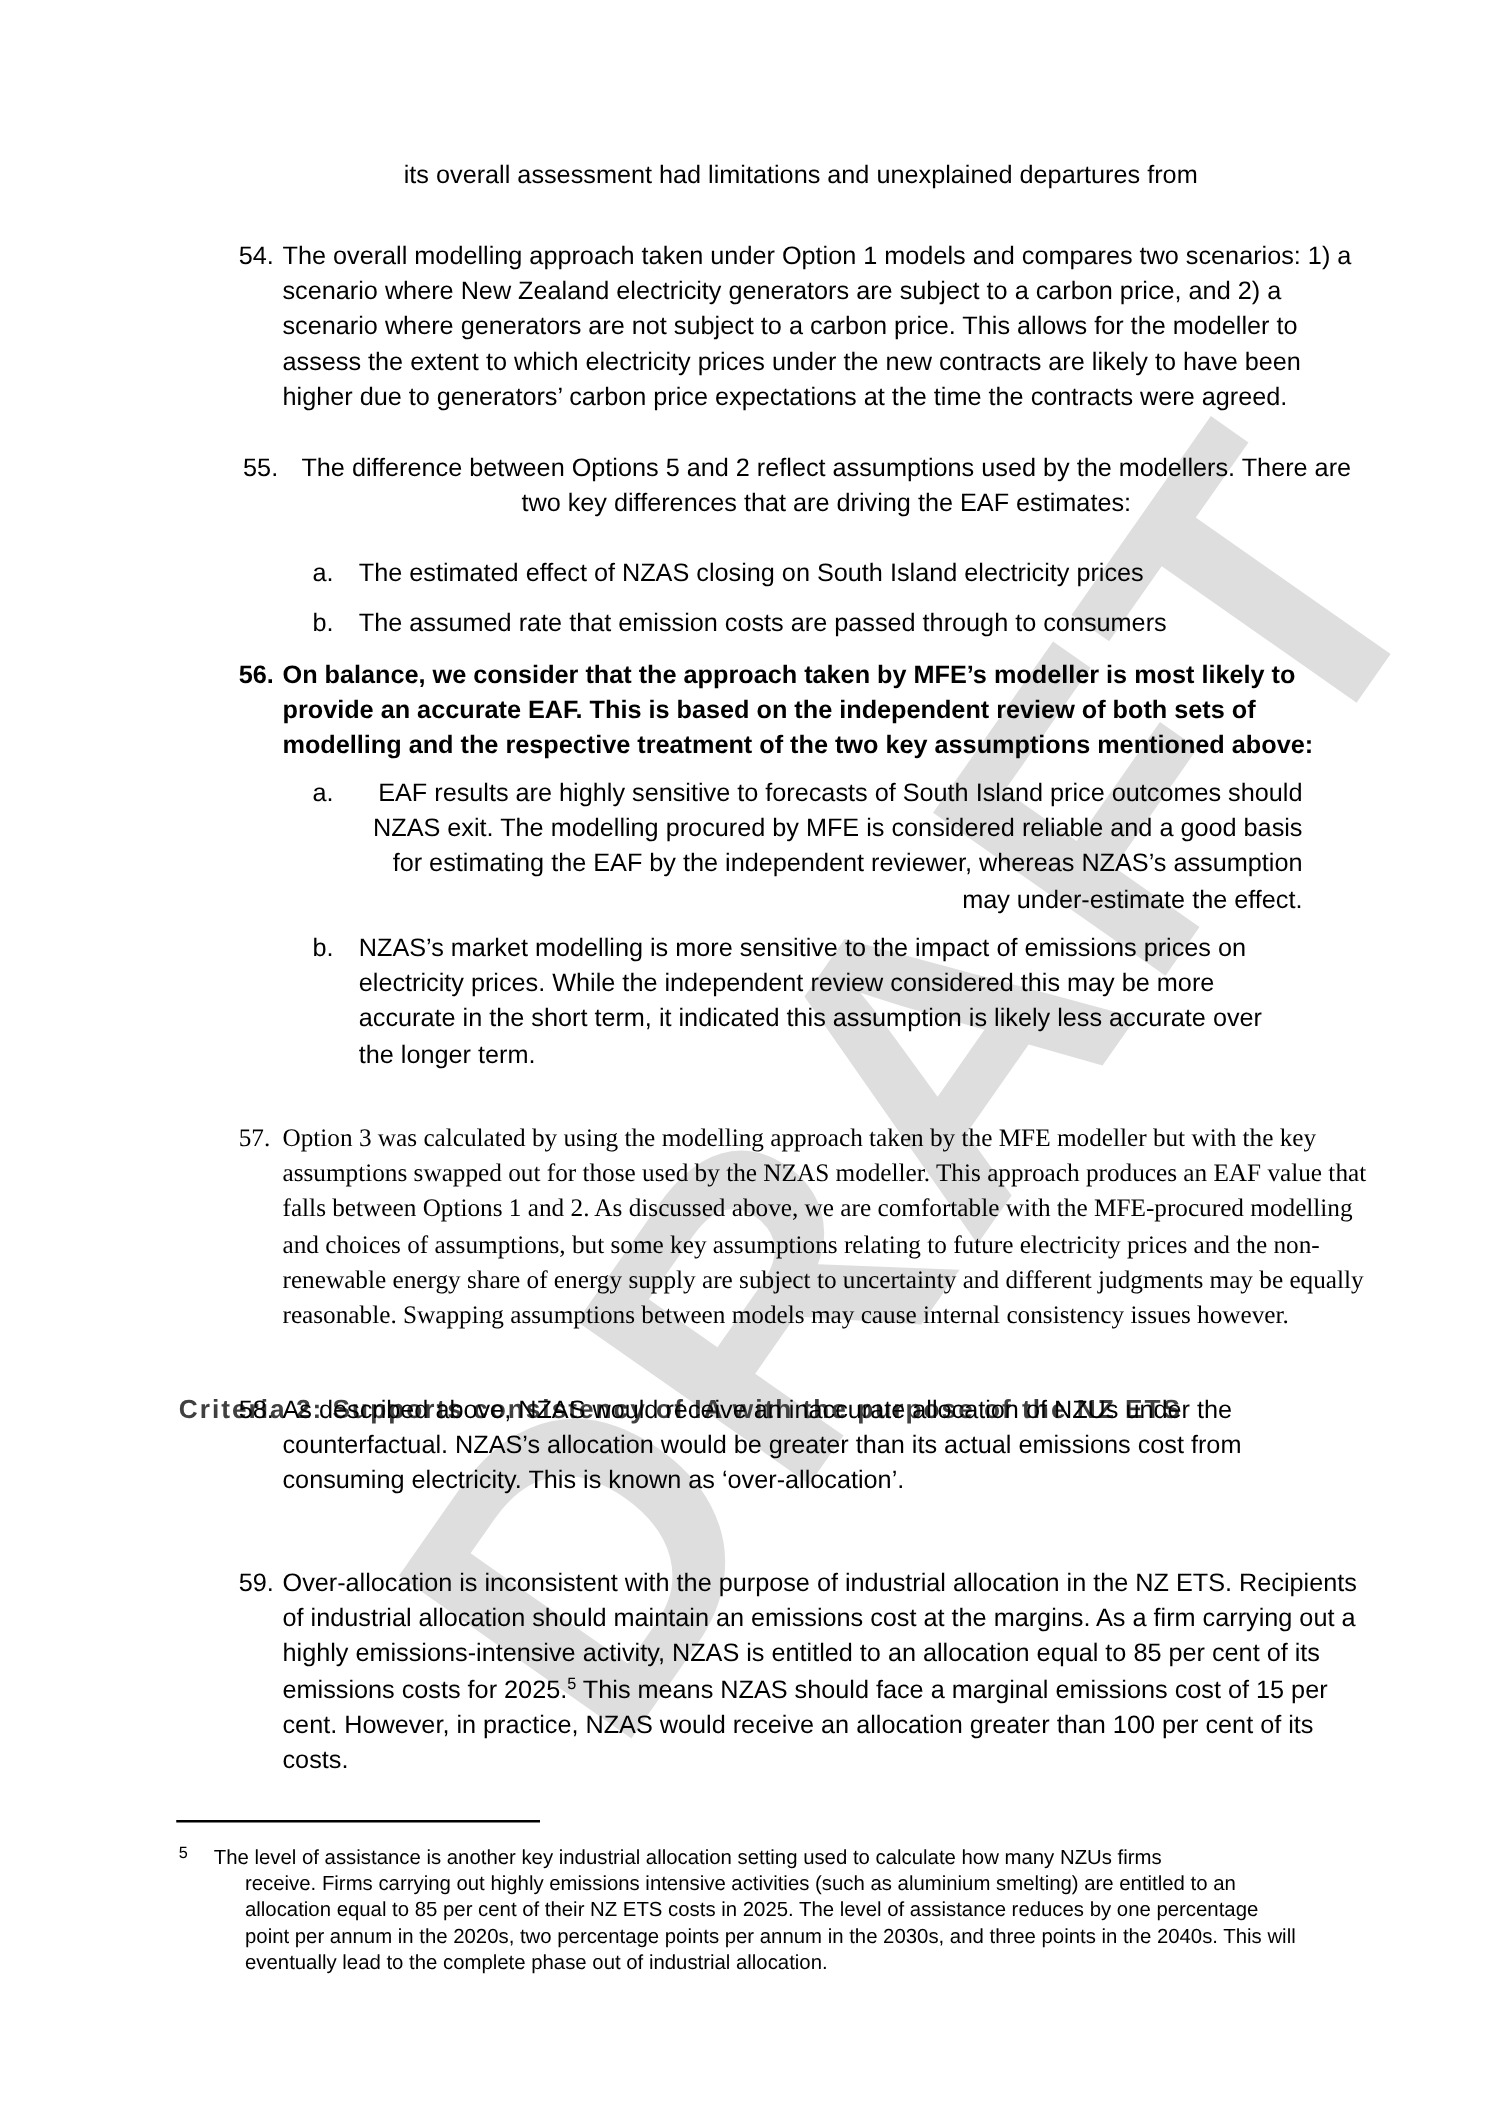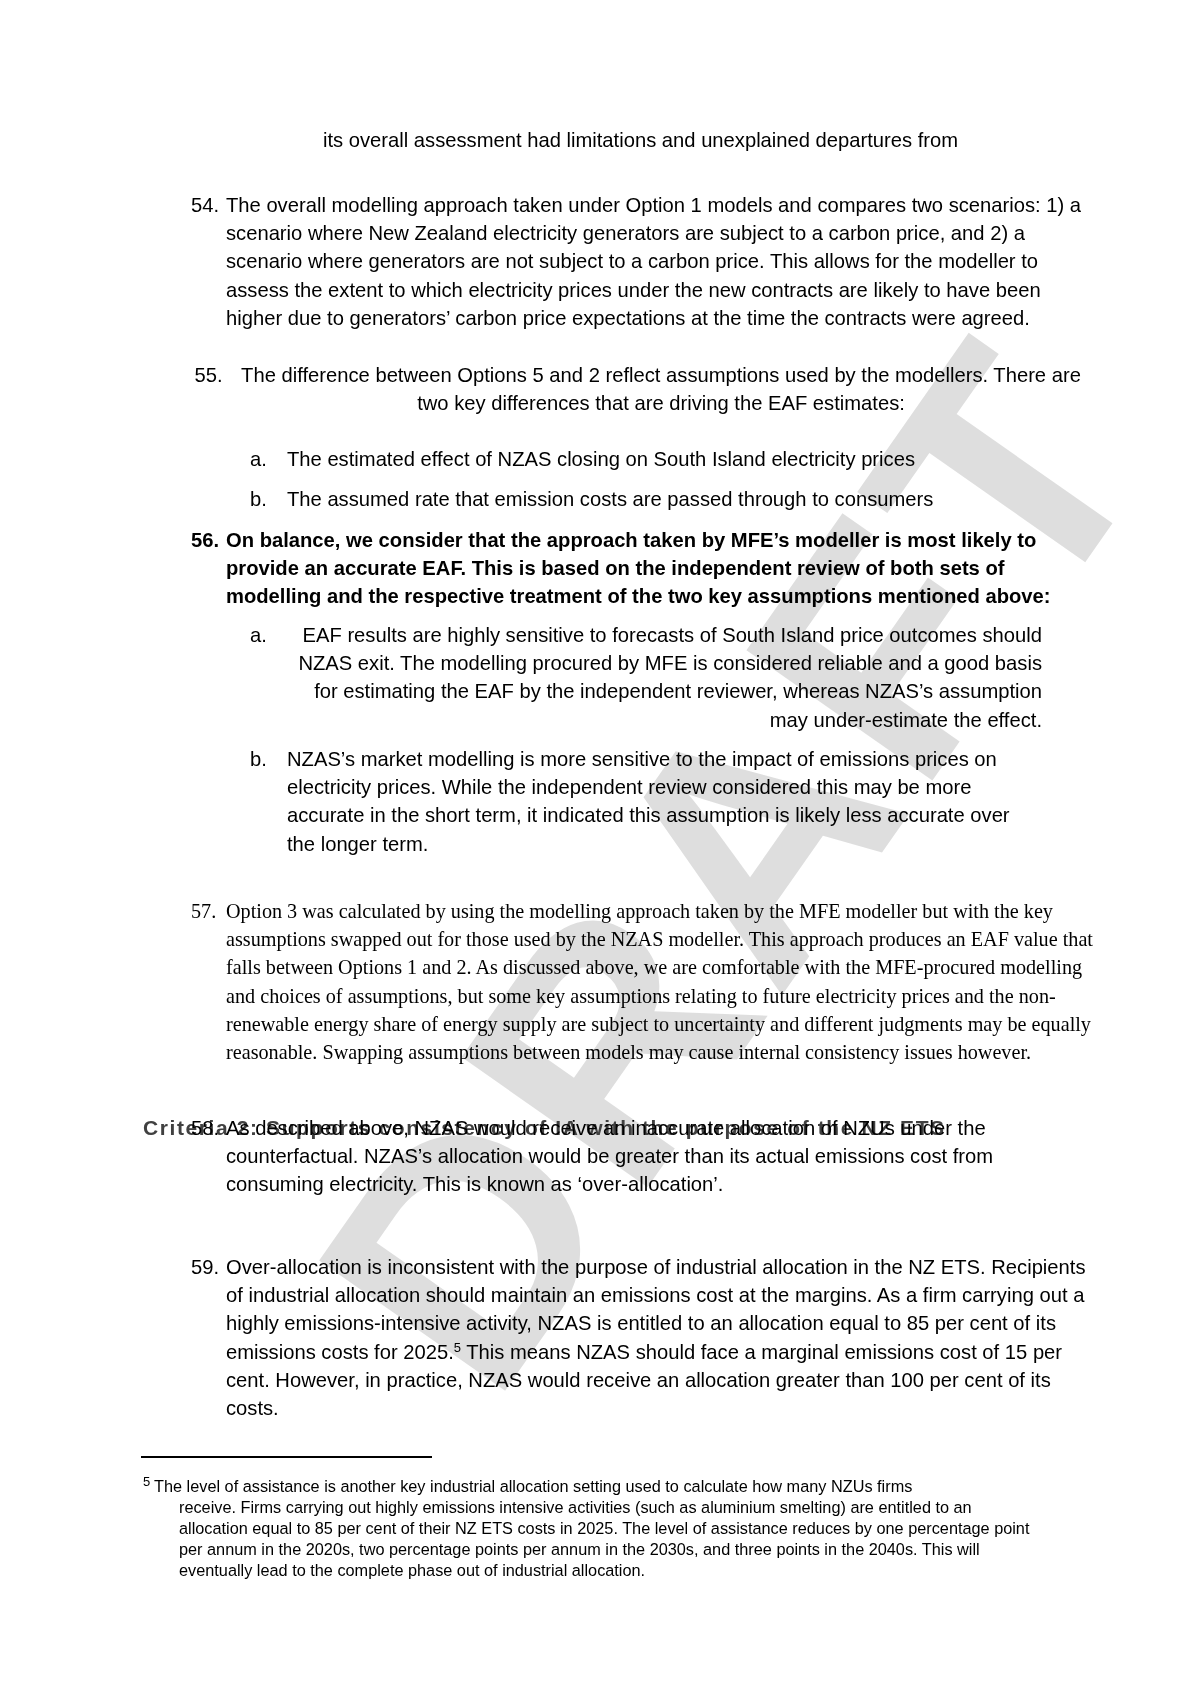--- a/index.html
+++ b/index.html
@@ -27,21 +27,21 @@
   .sub .lbl { position: absolute; left: 0; top: 0; }
   .sub .body { margin-left: 37px; }
   .heading {
     position: absolute; left: 143px; top: 1114px;
     font-size: 21px; font-weight: bold; letter-spacing: 1.6px;
     color: #404040; line-height: 28px;
   }
   .fn-rule { position: absolute; left: 141px; top: 1456px; width: 291px; height: 2px; background: #000; }
   .footnote { position: absolute; left: 143px; top: 1476px; width: 900px; font-size: 16.3px; line-height: 21px; }
   .footnote .fnum { position: absolute; left: 0; top: -5px; font-size: 13px; }
-  .footnote .ftext { margin-left: 11px; }
+  .footnote .ftext { margin-left: 28px; }
   .footnote .ftext .indent { display: block; }
   sup.fnref { font-size: 13px; line-height: 0; vertical-align: 7px; }
 </style>
 </head>
 <body>
 
 <div class="page">
 
   <div class="watermark">DRAFT</div>
 

